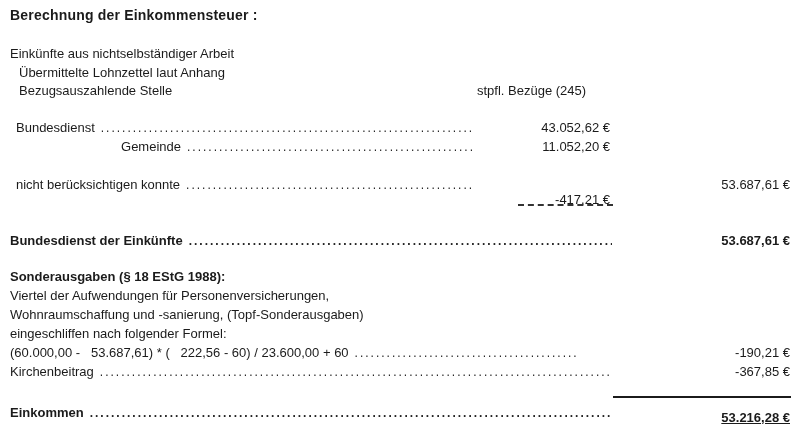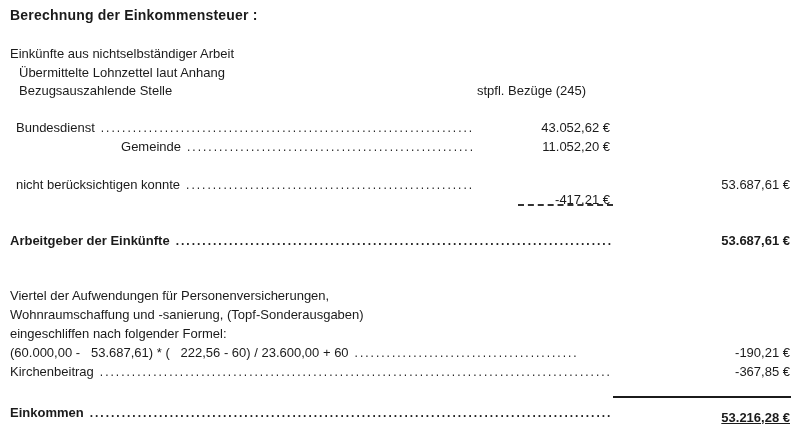--- a/index.html
+++ b/index.html
@@ -85,26 +85,27 @@
       <span class="dots">................................................................................................................................................................................................................................................................................................................................................................................................................</span>
     </div>
     <div class="val mid" style="top:192px;">-417,21 €</div>
     <div class="val rcol" style="top:177px;">53.687,61 €</div>
   </div>
 
   <div class="dashed-rule" style="left:518px; top:204px; width:95px;"></div>
 
   <div class="bold">
     <div class="lead-zone" style="left:10px; top:233px; width:602px;">
-      <span class="label">Arbeitgeber der Einkünfte</span>
+      <span class="label">Bundesdienst der Einkünfte</span>
       <span class="dots">................................................................................................................................................................................................................................................................................................................................................................................................................</span>
     </div>
     <div class="val rcol" style="top:233px;">53.687,61 €</div>
   </div>
 
+  <div class="line bold" style="left:10px; top:269px;">Sonderausgaben (§ 18 EStG 1988):</div>
   <div class="line" style="left:10px; top:288px;">Viertel der Aufwendungen für Personenversicherungen,</div>
   <div class="line" style="left:10px; top:307px;">Wohnraumschaffung und -sanierung, (Topf-Sonderausgaben)</div>
   <div class="line" style="left:10px; top:326px;">eingeschliffen nach folgender Formel:</div>
 
   <div>
     <div class="lead-zone" style="left:10px; top:345px; width:567px;">
       <span class="label">(60.000,00 -   53.687,61) * (   222,56 - 60) / 23.600,00 + 60</span>
       <span class="dots">................................................................................................................................................................................................................................................................................................................................................................................................................</span>
     </div>
     <div class="val rcol" style="top:345px;">-190,21 €</div>

